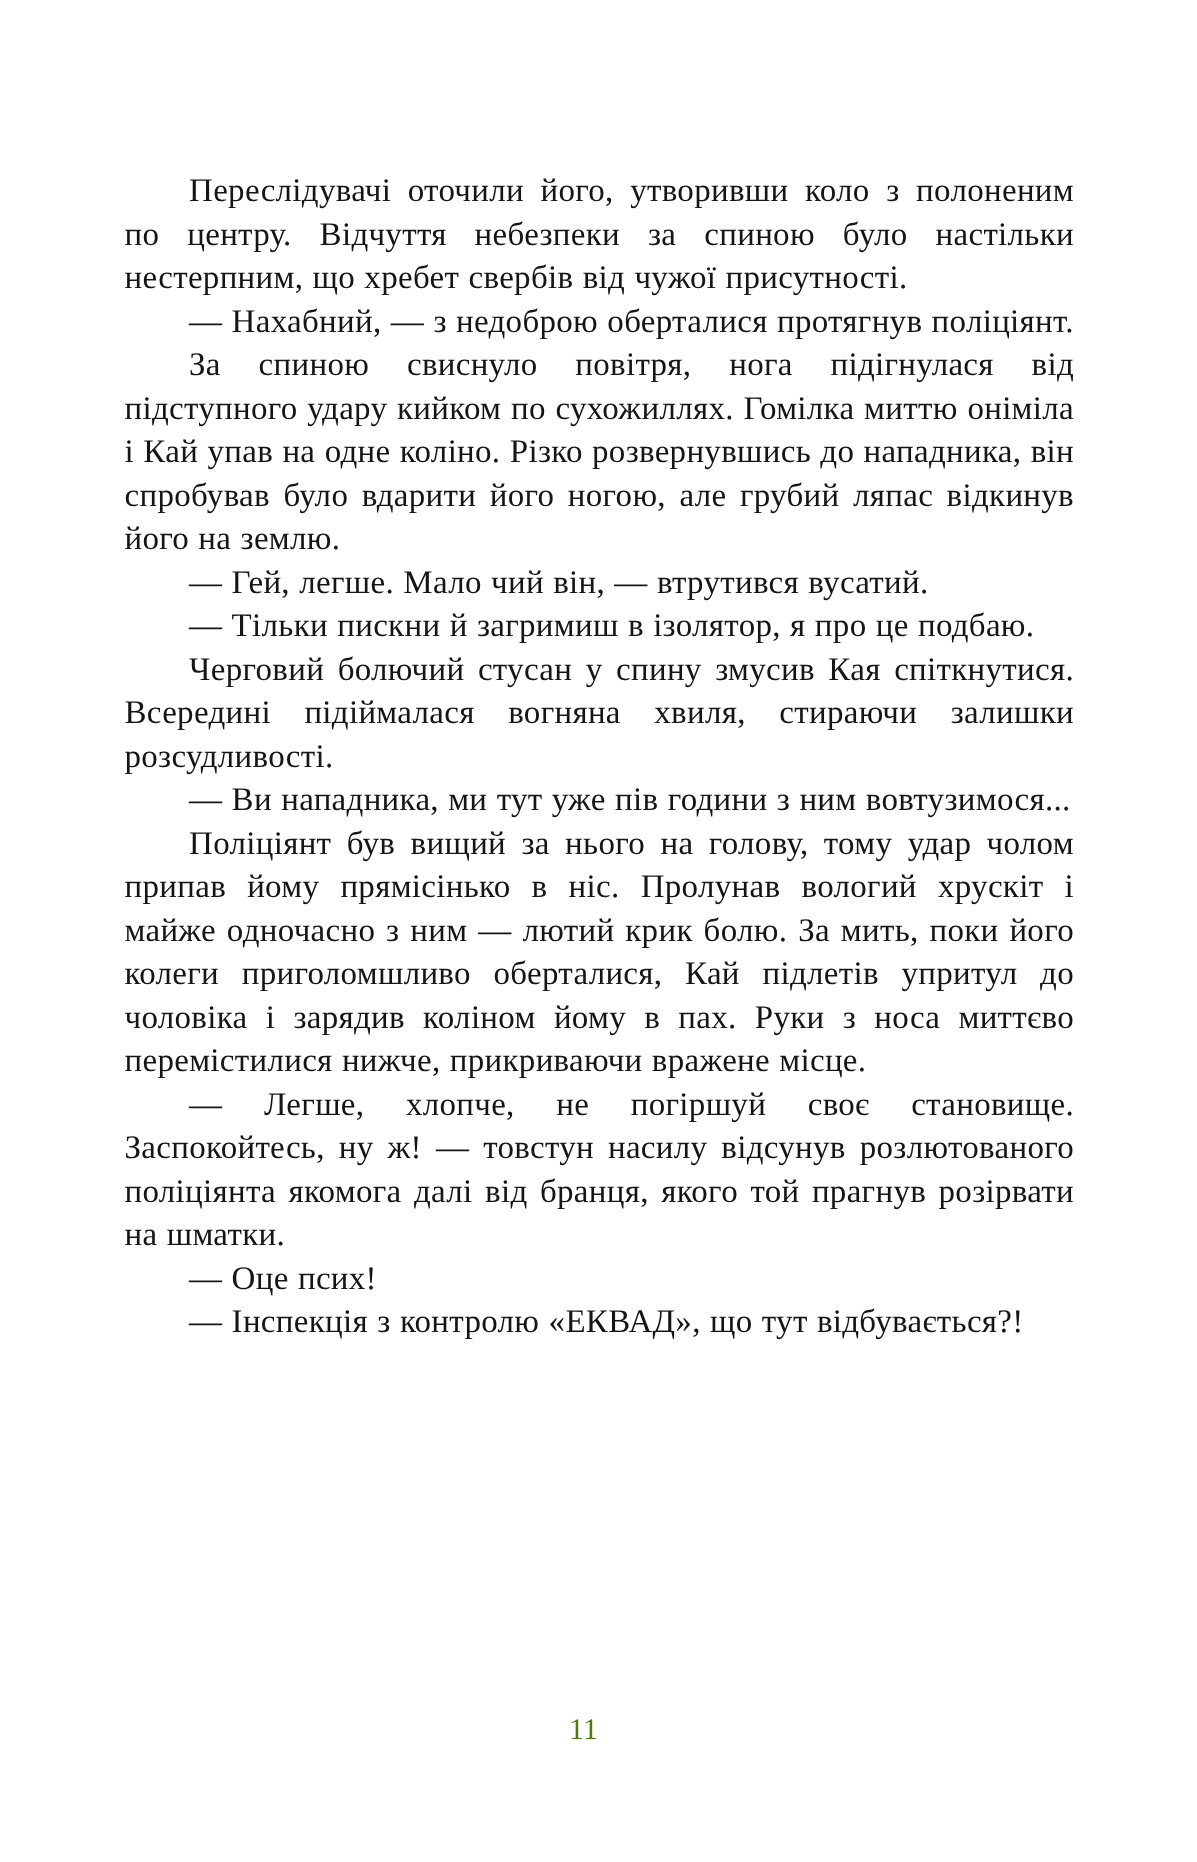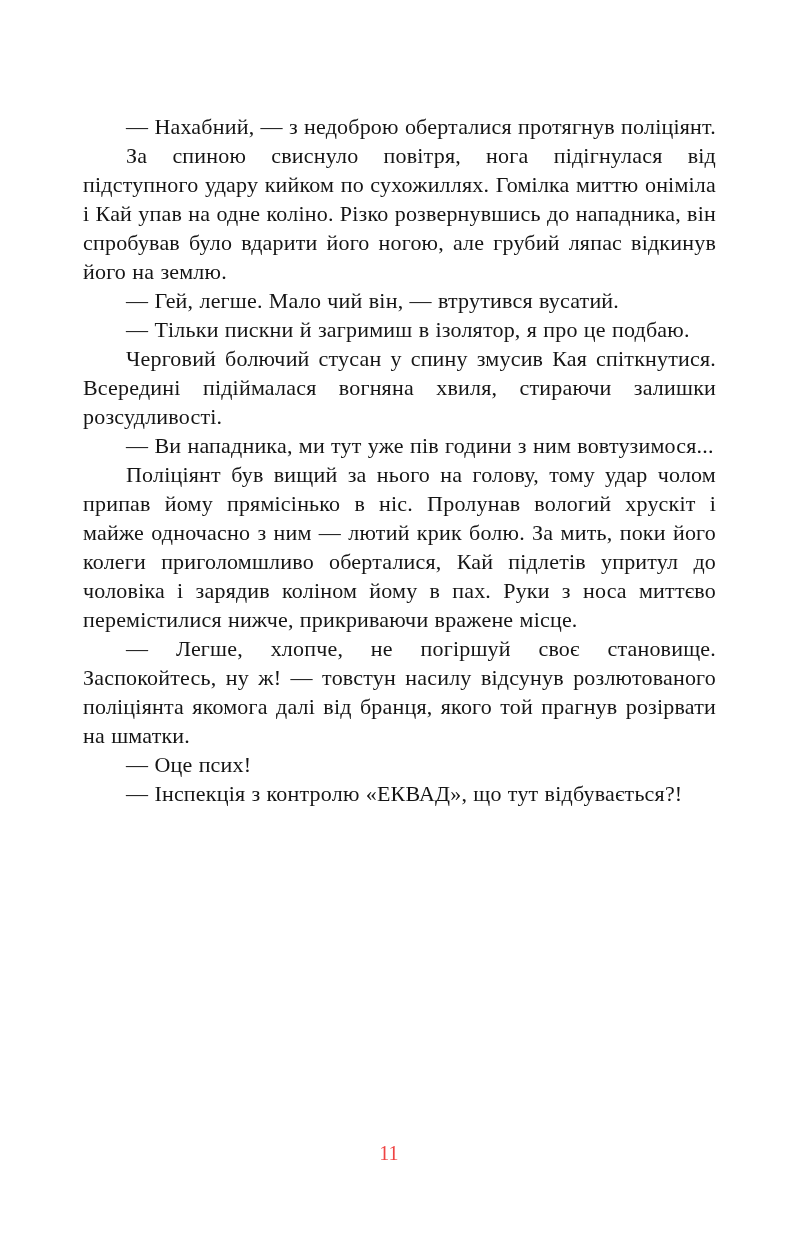--- a/index.html
+++ b/index.html
@@ -41,28 +41,29 @@
     padding: 0;
     text-indent: 43px;
   }
   .page-number {
     position: absolute;
     top: 1142px;
     left: 0;
     width: 778px;
     text-align: center;
     font-size: 20px;
-    color: #ef4444;
+    color: #4d7c0f;
   }
 </style>
 </head>
 <body>
 
 <div class="page">
   <div class="text-block">
+      <p>Переслідувачі оточили його, утворивши коло з полоненим по центру. Відчуття небезпеки за спиною було настільки нестерпним, що хребет свербів від чужої присутності.</p>
       <p>— Нахабний, — з недоброю оберталися протягнув поліціянт.</p>
       <p>За спиною свиснуло повітря, нога підігнулася від підступного удару кийком по сухожиллях. Гомілка миттю оніміла і Кай упав на одне коліно. Різко розвернувшись до нападника, він спробував було вдарити його ногою, але грубий ляпас відкинув його на землю.</p>
       <p>— Гей, легше. Мало чий він, — втрутився вусатий.</p>
       <p>— Тільки пискни й загримиш в ізолятор, я про це подбаю.</p>
       <p>Черговий болючий стусан у спину змусив Кая спіткнутися. Всередині підіймалася вогняна хвиля, стираючи залишки розсудливості.</p>
       <p>— Ви нападника, ми тут уже пів години з ним вовтузимося...</p>
       <p>Поліціянт був вищий за нього на голову, тому удар чолом припав йому прямісінько в ніс. Пролунав вологий хрускіт і майже одночасно з ним — лютий крик болю. За мить, поки його колеги приголомшливо оберталися, Кай підлетів упритул до чоловіка і зарядив коліном йому в пах. Руки з носа миттєво перемістилися нижче, прикриваючи вражене місце.</p>
       <p>— Легше, хлопче, не погіршуй своє становище. Заспокойтесь, ну ж! — товстун насилу відсунув розлютованого поліціянта якомога далі від бранця, якого той прагнув розірвати на шматки.</p>
       <p>— Оце псих!</p>
       <p>— Інспекція з контролю «ЕКВАД», що тут відбувається?!</p>

